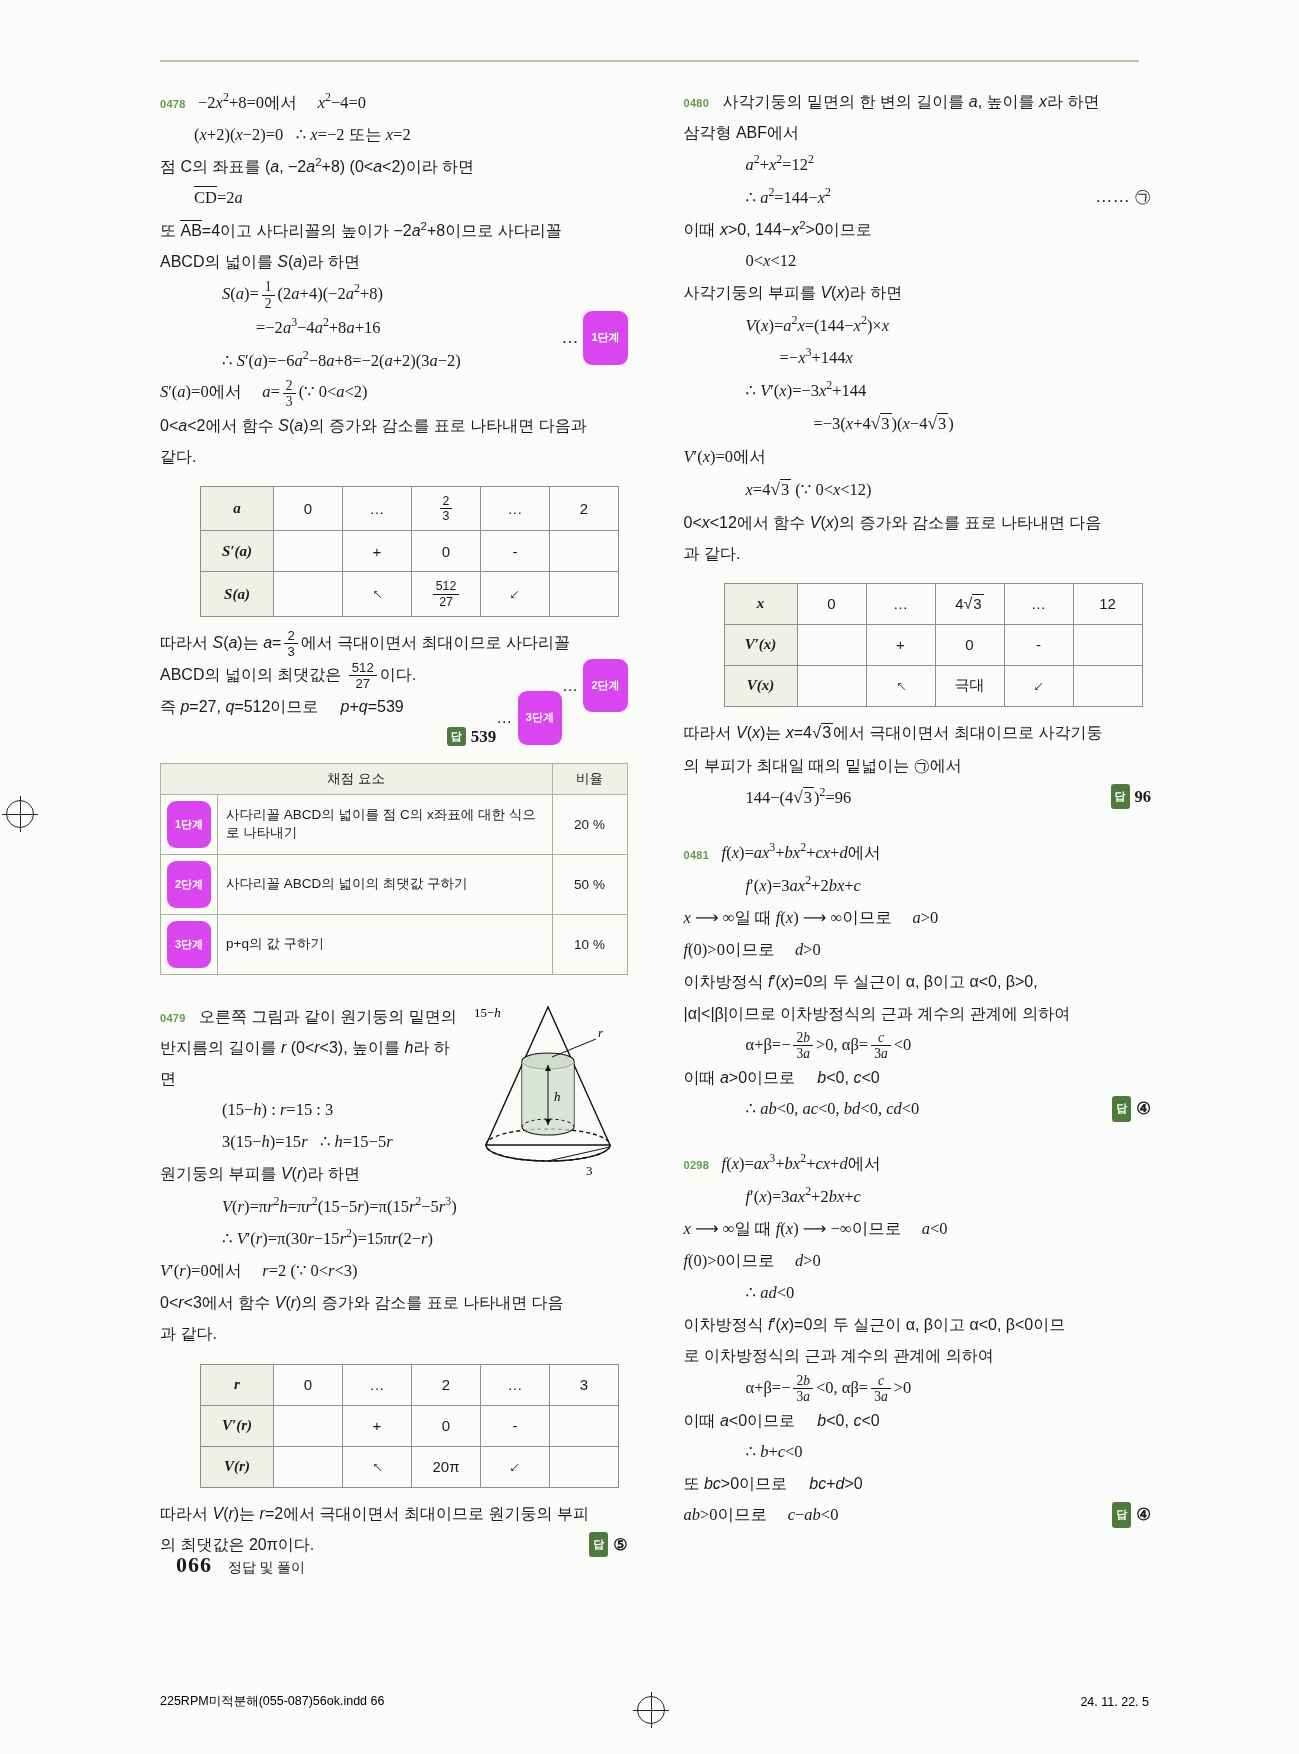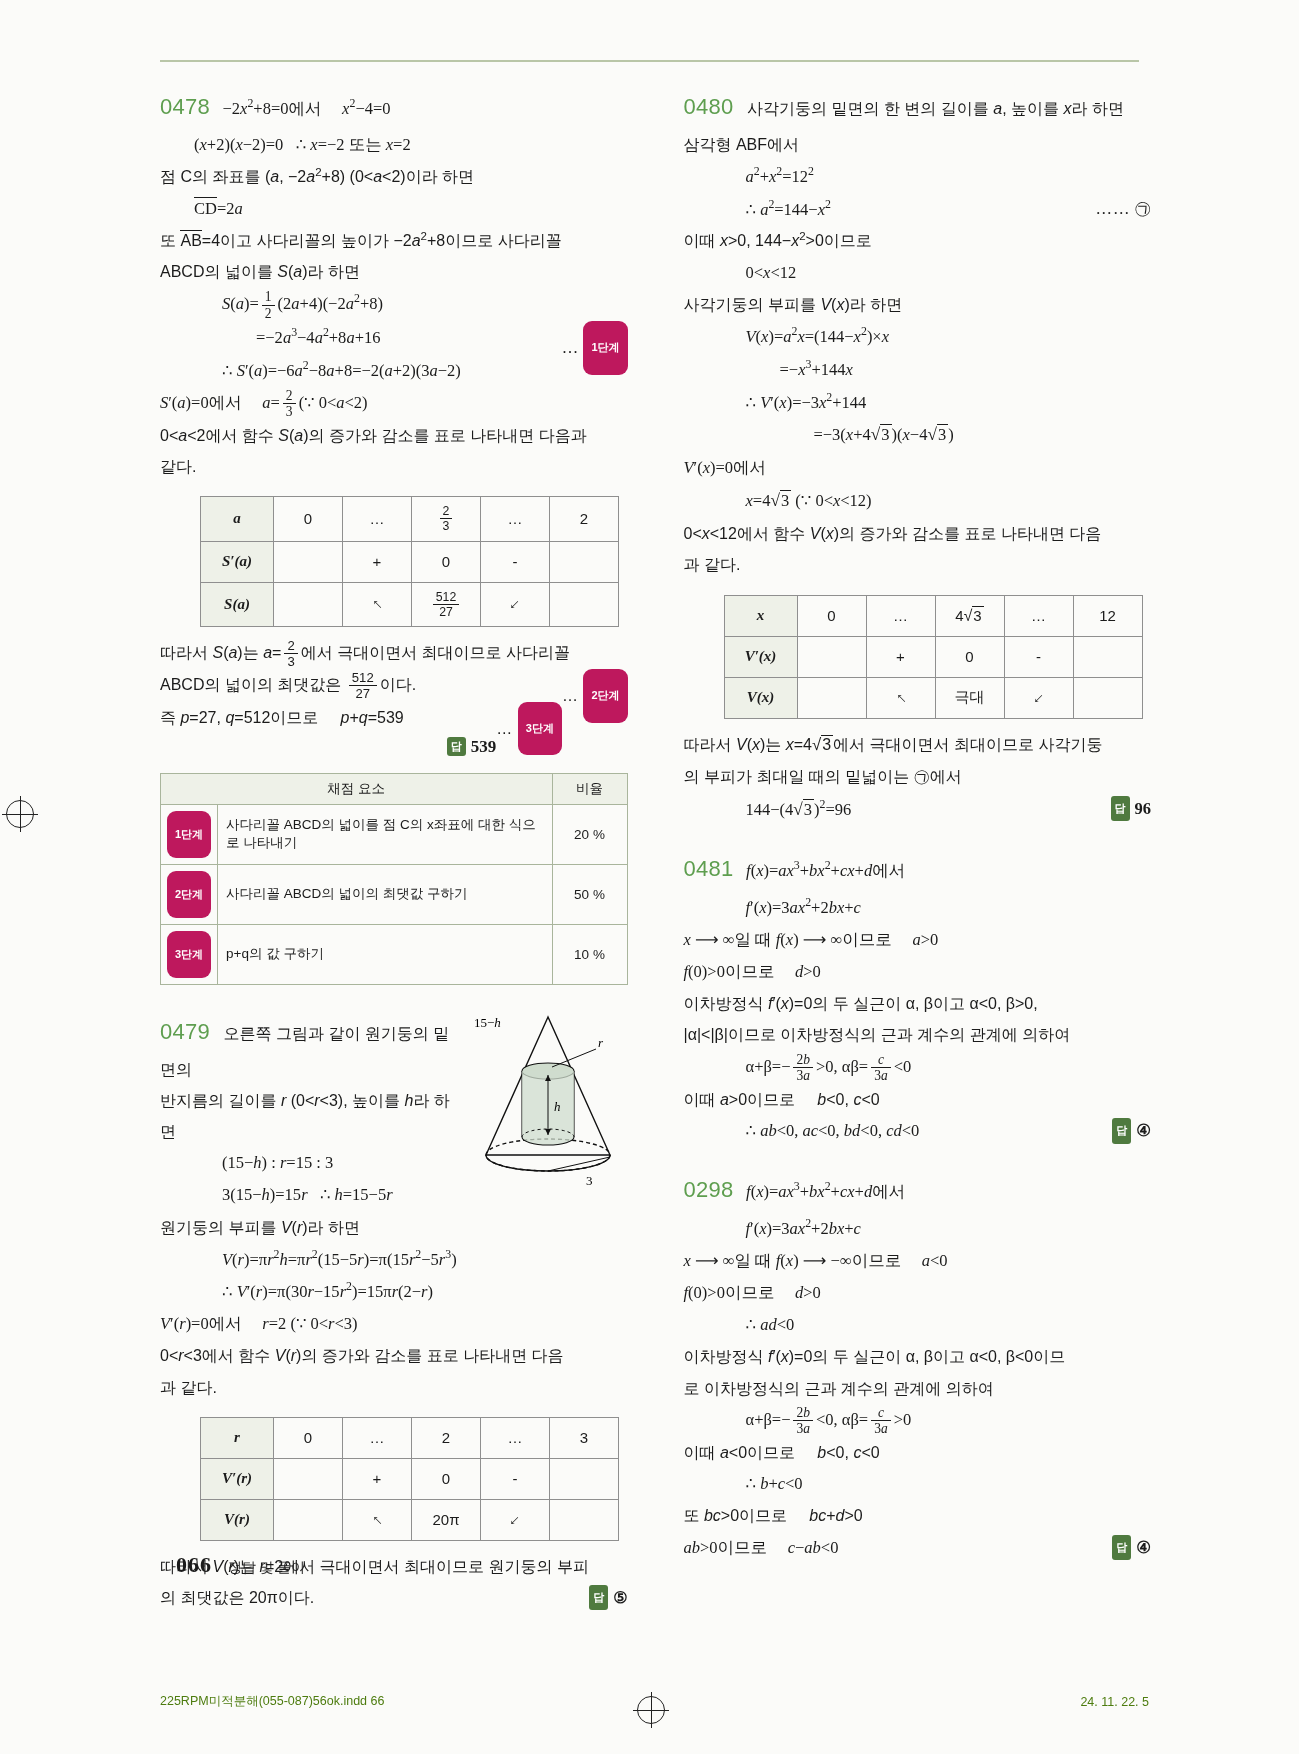--- a/index.html
+++ b/index.html
@@ -25,41 +25,41 @@
     gap:56px;
     padding:0 148px 0 160px;
     box-sizing:border-box;
   }
   .col{width:50%;}
   .left{width:475px;}
   .right{width:475px;}
 
   .prob{margin-bottom:6px;}
   .pnum{
-    color:#5e9e4f;font-weight:normal;font-size:22px;
+    color:#5e9e4f;font-weight:bold;font-size:11px;
     font-family:"Liberation Sans",sans-serif;
     letter-spacing:.3px;
   }
   .ln{font-size:16.5px;line-height:1.95;}
   .ln.k{font-family:"Liberation Sans",sans-serif;font-size:16px;}
   .ind1{padding-left:34px;}
   .ind2{padding-left:62px;}
   .ind3{padding-left:96px;}
   .ind4{padding-left:130px;}
   .it{font-style:italic;}
   .sup{font-size:.72em;vertical-align:0.55em;}
   .frac{display:inline-block;vertical-align:middle;text-align:center;font-size:.82em;line-height:1.15;margin:0 3px;}
   .frac .num{display:block;border-bottom:1px solid #1b1b1b;padding:0 3px;}
   .frac .den{display:block;padding:0 3px;}
   .rad{border-top:1px solid #1b1b1b;padding:0 2px 0 1px;}
   .ovl{border-top:1px solid #1b1b1b;padding-top:1px;}
 
   .tag{
     display:inline-block;
-    background:#be185d;color:#fff;
+    background:#d946ef;color:#fff;
     font-family:"Liberation Sans",sans-serif;
     font-size:11px;font-weight:bold;
     border-radius:9px;
     padding:16px 8px;
     vertical-align:2px;
   }
   .steps{float:right;margin-right:0;}
   .dots{letter-spacing:1px;}
 
   table.vt{
@@ -120,21 +120,21 @@
     font-family:Liberation Serif, serif;
   }
   .pagefoot .pno{font-weight:bold;font-size:22px;letter-spacing:1px;}
   .pagefoot .ptxt{font-size:14px;margin-left:12px;}
 
   .bottombar{
     position:absolute;left:0;right:0;bottom:44px;
     display:flex;align-items:center;justify-content:space-between;
     padding:0 150px 0 160px;
     font-family:"Liberation Sans",sans-serif;
-    font-size:12.5px;color:#4d7c0f;
+    font-size:12.5px;color:#000000;
   }
   .regmark{
     position:absolute;width:26px;height:26px;border-radius:50%;
     border:1px solid #222;
   }
   .regmark:before{content:"";position:absolute;left:50%;top:-5px;bottom:-5px;width:1px;background:#222;}
   .regmark:after{content:"";position:absolute;top:50%;left:-5px;right:-5px;height:1px;background:#222;}
   .reg-left{left:6px;top:800px;}
   .reg-bottom{left:50%;margin-left:-13px;bottom:30px;}
   .fnote-l{margin-left:0;}

